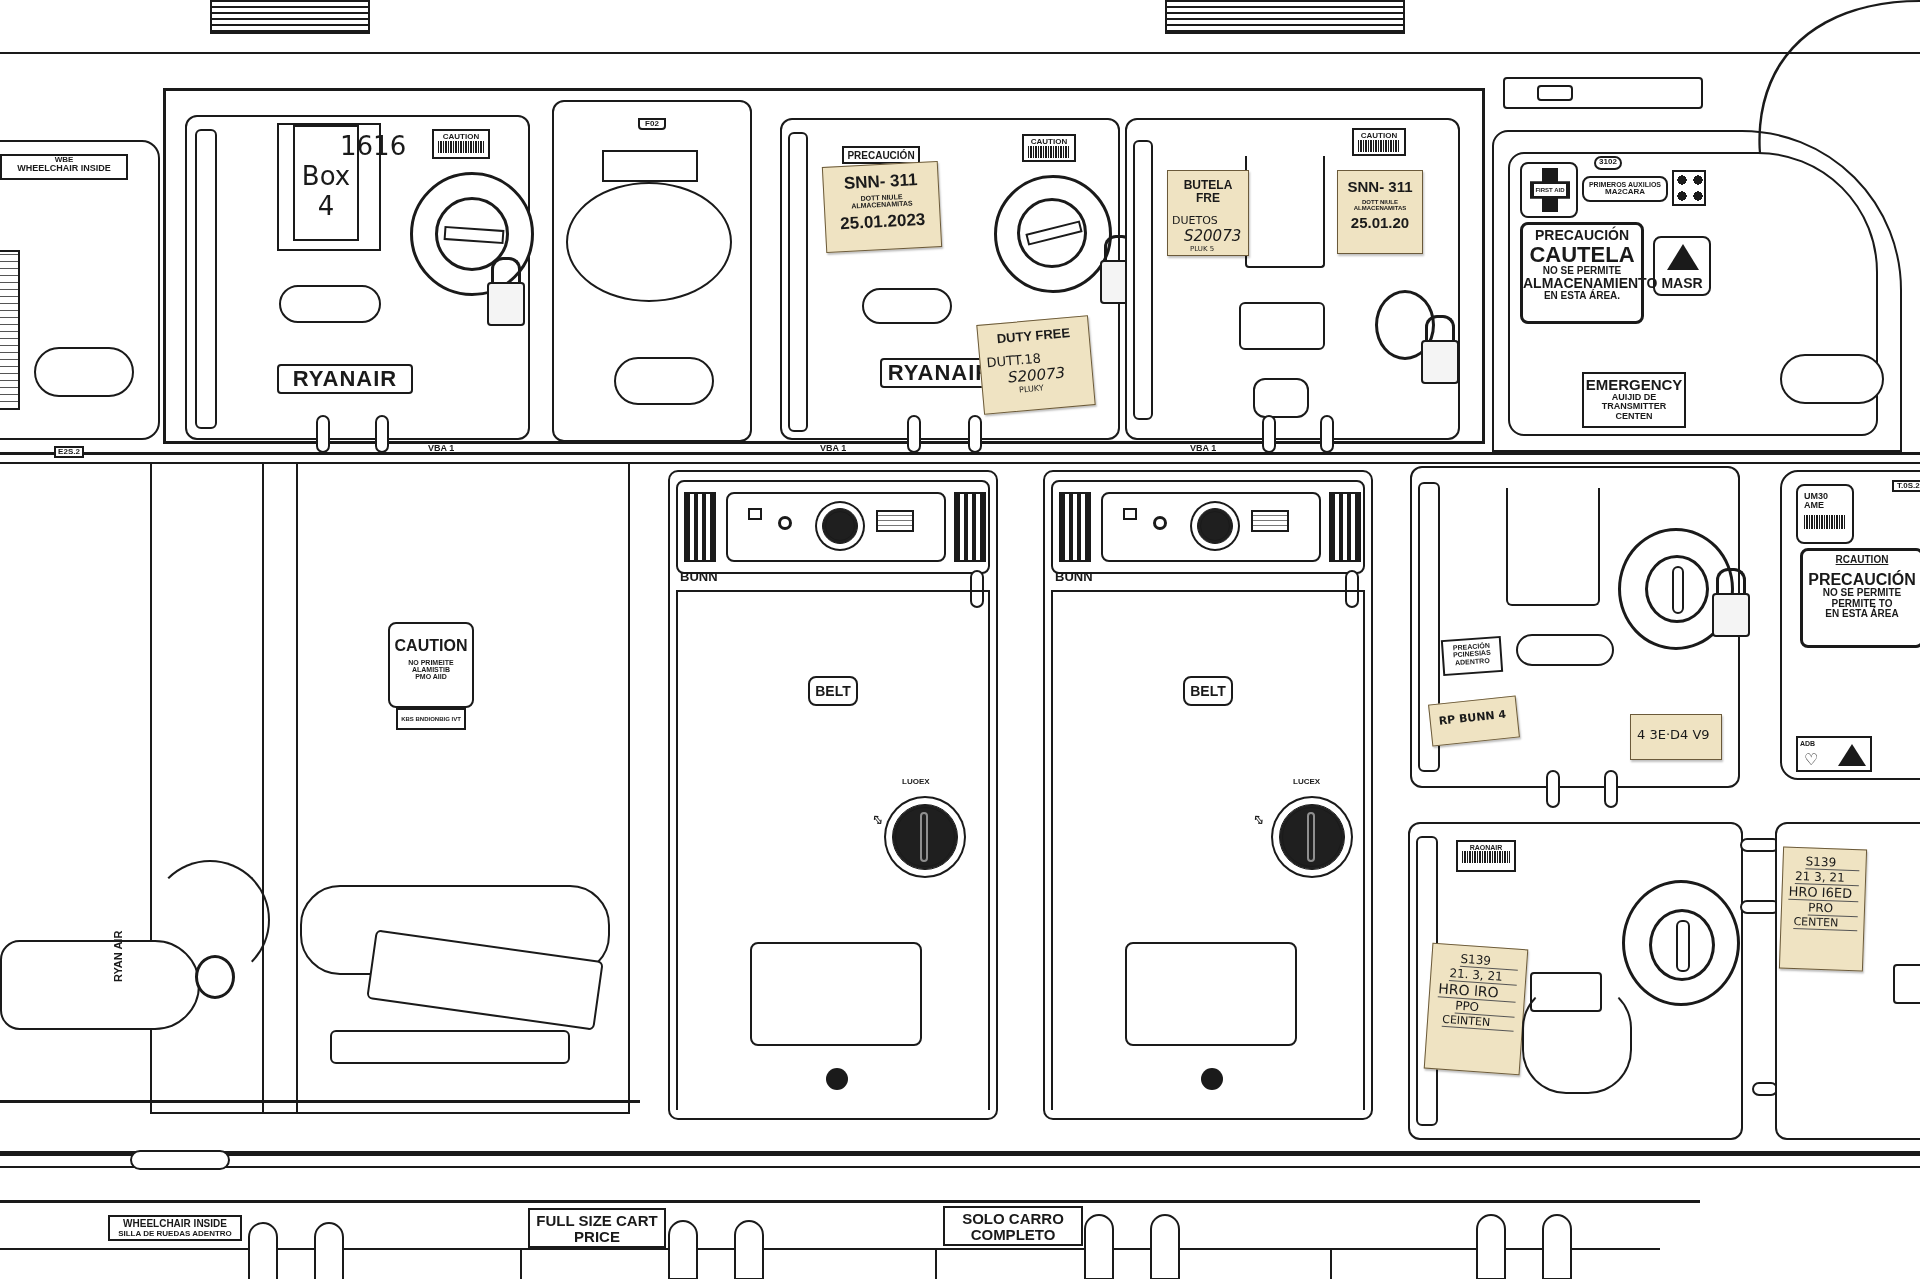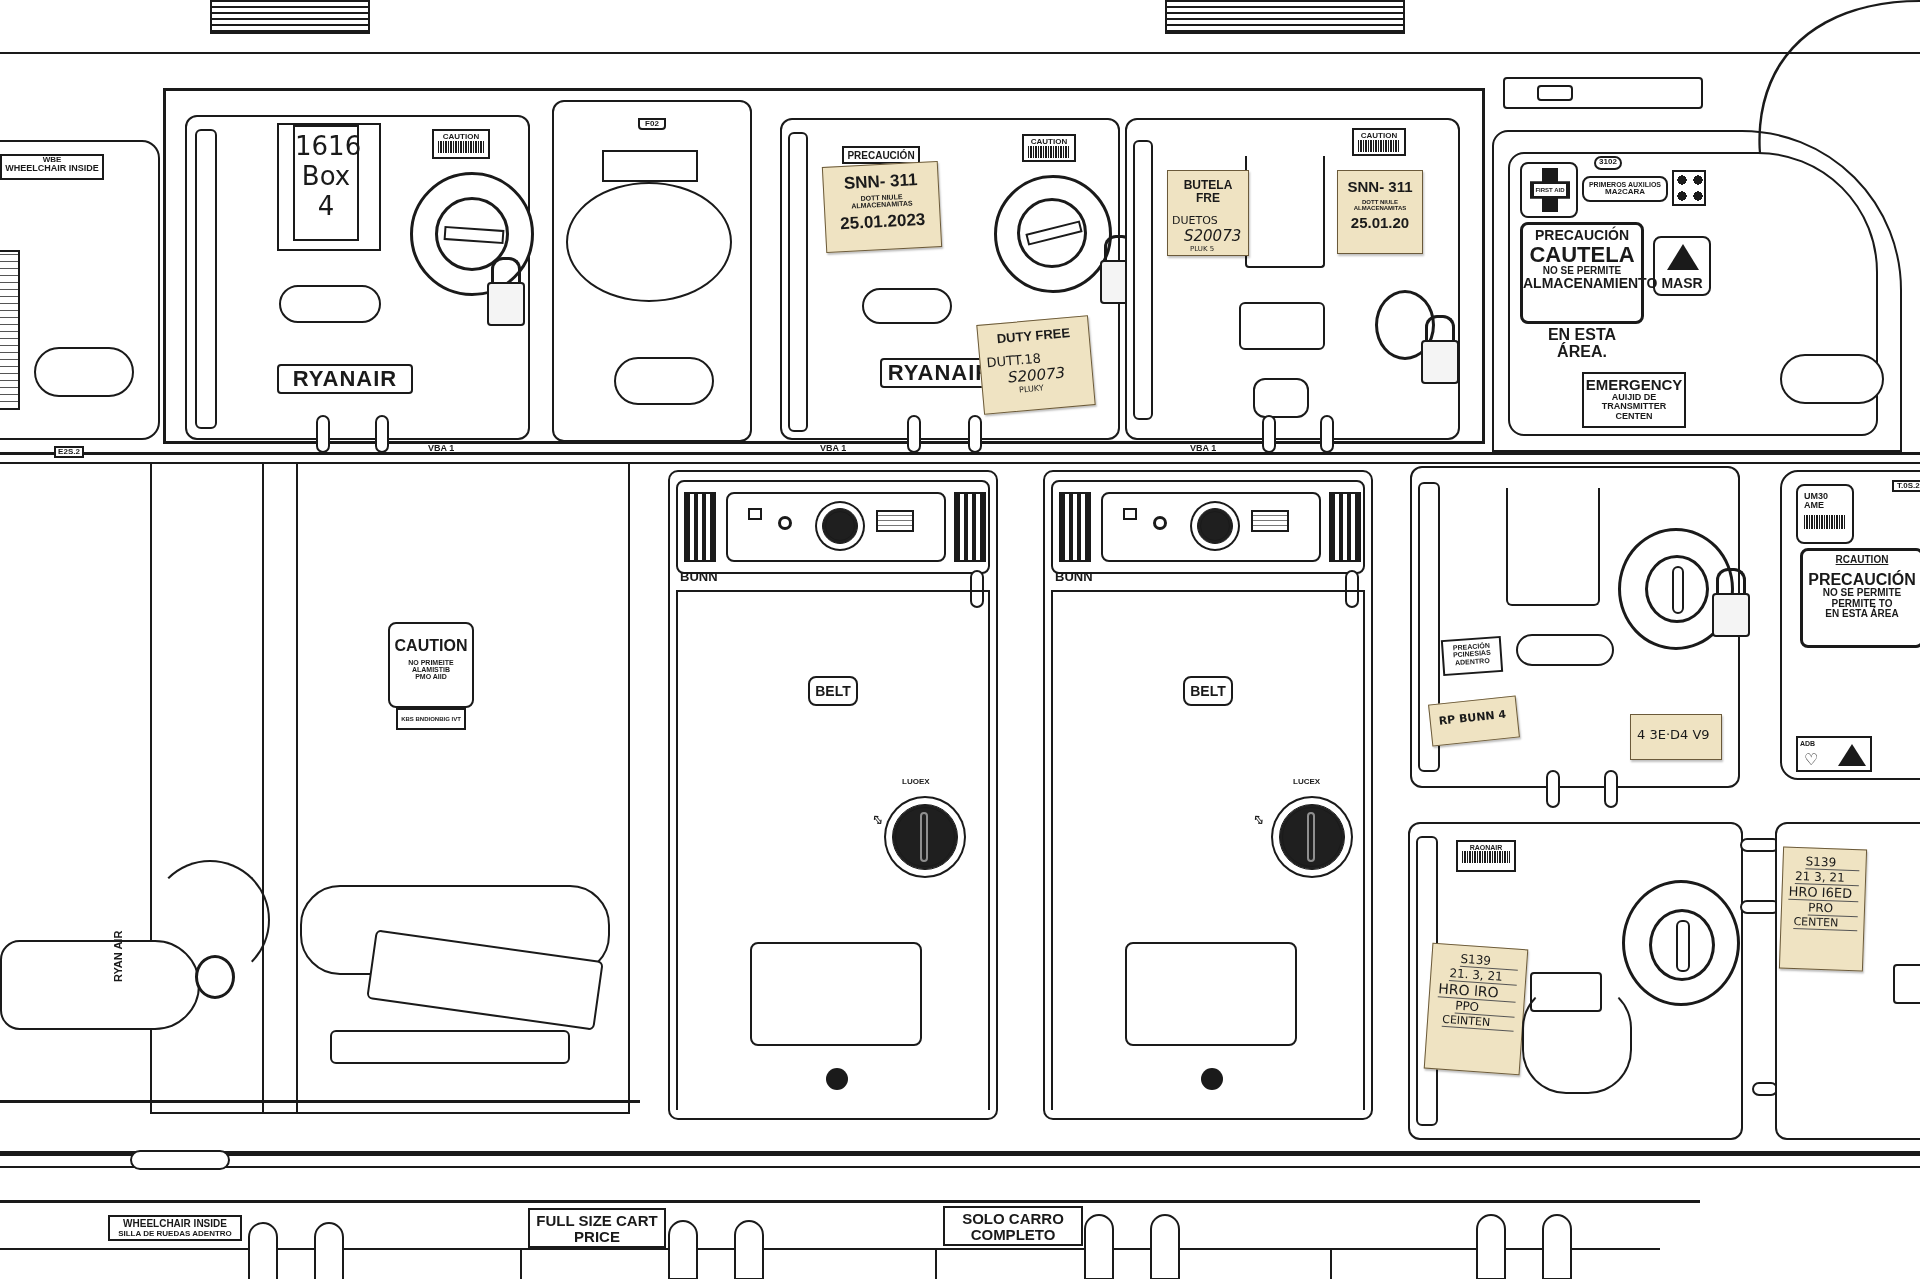--- a/index.html
+++ b/index.html
@@ -29,36 +29,36 @@
 <div class="abs" style="left:0;top:52px;width:1920px;height:2px;background:#1a1a1a;"></div>
 <div class="abs" style="left:210px;top:0;width:160px;height:34px;border:2px solid #1a1a1a;border-top:none;background:repeating-linear-gradient(0deg,#1a1a1a 0 2px,#fff 2px 6px);"></div>
 <div class="abs" style="left:1165px;top:0;width:240px;height:34px;border:2px solid #1a1a1a;border-top:none;background:repeating-linear-gradient(0deg,#1a1a1a 0 2px,#fff 2px 6px);"></div>
 <div class="abs" style="left:1640px;top:0;width:300px;height:360px;border-left:2px solid #1a1a1a;border-top:2px solid #1a1a1a;border-radius:280px 0 0 0;transform:skewX(30deg);transform-origin:top left;"></div>
 
 <div class="abs ln3" style="left:163px;top:88px;width:1322px;height:356px;"></div>
 <div class="abs" style="left:0;top:452px;width:1920px;height:3px;background:#1a1a1a;"></div>
 <div class="abs" style="left:0;top:462px;width:1920px;height:2px;background:#1a1a1a;"></div>
 
 <div class="abs ln r18" style="left:-20px;top:140px;width:180px;height:300px;background:#fff;">
-  <div class="abs ln" style="left:18px;top:12px;width:104px;height:26px;font-size:10px;">
+  <div class="abs ln" style="left:18px;top:12px;width:128px;height:26px;font-size:10px;">
     <div class="lbl" style="font-size:8px;">WBE</div>
     <div class="lbl" style="font-size:9px;">WHEELCHAIR INSIDE</div>
   </div>
   <div class="abs ln" style="left:14px;top:108px;width:24px;height:160px;background:repeating-linear-gradient(0deg,#fff 0 6px,#555 6px 7px);"></div>
   <div class="abs pull" style="left:52px;top:205px;width:100px;height:50px;"></div>
 </div>
 <div class="abs ln" style="left:54px;top:446px;width:30px;height:12px;font-size:8px;background:#fff;">
   <div class="lbl">E2S.2</div>
 </div>
 
 <div class="abs ln r12" style="left:185px;top:115px;width:345px;height:325px;background:#fff;">
   <div class="abs ln" style="left:8px;top:12px;width:22px;height:300px;border-radius:6px;"></div>
   <div class="abs ln" style="left:90px;top:6px;width:104px;height:128px;background:#fff;">
     <div class="abs ln" style="left:14px;top:0;width:66px;height:116px;">
-      <div class="hand" style="font-size:26px;text-align:center;margin-top:4px;">1616</div>
+      <div class="hand" style="font-size:26px;text-align:center;margin-top:4px;padding-left:45px;">1616</div>
       <div class="hand" style="font-size:26px;text-align:center;">Box</div>
       <div class="hand" style="font-size:26px;text-align:center;">4</div>
     </div>
   </div>
   <div class="abs ln" style="left:245px;top:12px;width:58px;height:30px;padding:2px 4px;">
     <div class="lbl" style="font-size:8px;">CAUTION</div>
     <div class="barcode"></div>
   </div>
   <div class="abs porthole" style="left:223px;top:55px;width:124px;height:124px;">
     <div class="abs porthole" style="left:22px;top:22px;width:74px;height:74px;">
@@ -174,21 +174,21 @@
   <div class="abs ln r8" style="left:72px;top:22px;width:86px;height:26px;">
     <div class="lbl" style="font-size:7px;margin-top:3px;">PRIMEROS AUXILIOS</div>
     <div class="lbl" style="font-size:8px;">MA2CARA</div>
   </div>
   <div class="abs ln" style="left:162px;top:16px;width:34px;height:36px;background:radial-gradient(circle,#1a1a1a 40%,transparent 41%) 0 0/16px 16px;"></div>
   <div class="abs ln3 r8" style="left:10px;top:68px;width:124px;height:102px;">
     <div class="lbl" style="font-size:14px;margin-top:3px;">PRECAUCIÓN</div>
     <div class="lbl" style="font-size:22px;">CAUTELA</div>
     <div class="lbl" style="font-size:10px;">NO SE PERMITE</div>
     <div class="lbl" style="font-size:14px;">ALMACENAMIENTO</div>
-    <div class="lbl" style="font-size:16px;margin-top:36px;">EN ESTA ÁREA.</div>
+    <div class="lbl" style="font-size:10px;">EN ESTA ÁREA.</div>
   </div>
   <div class="abs ln r8" style="left:143px;top:82px;width:58px;height:60px;">
     <div class="abs" style="left:12px;top:6px;width:0;height:0;border-left:16px solid transparent;border-right:16px solid transparent;border-bottom:26px solid #1a1a1a;"></div>
     <div class="lbl abs" style="left:0;right:0;top:38px;font-size:14px;">MASR</div>
   </div>
   <div class="abs ln" style="left:72px;top:218px;width:104px;height:56px;">
     <div class="lbl" style="font-size:15px;margin-top:3px;">EMERGENCY</div>
     <div class="lbl" style="font-size:9px;">AUIJID DE</div>
     <div class="lbl" style="font-size:9px;">TRANSMITTER</div>
     <div class="lbl" style="font-size:9px;">CENTEN</div>

